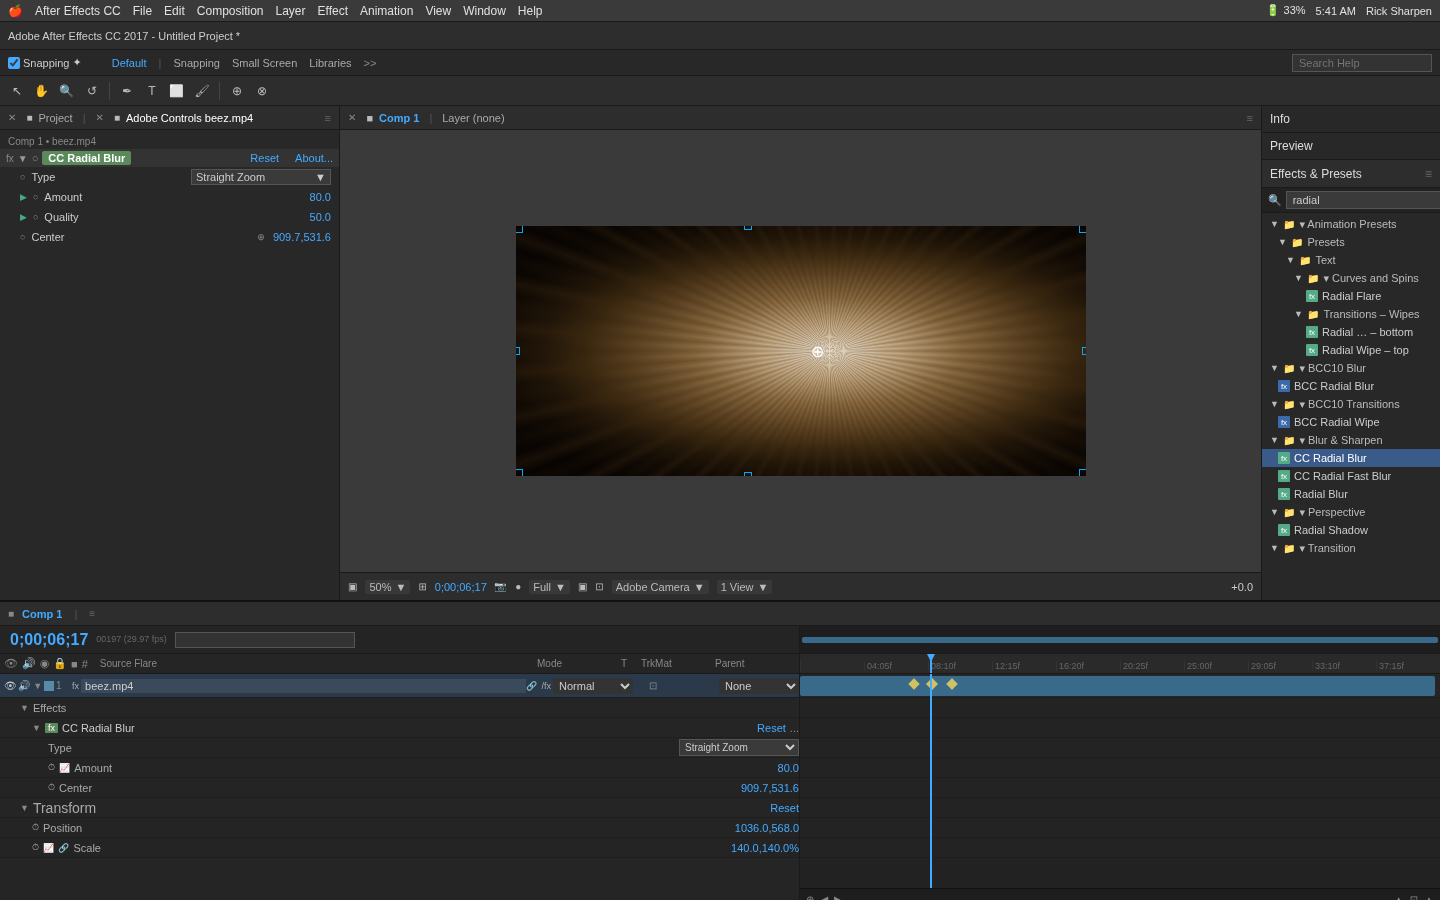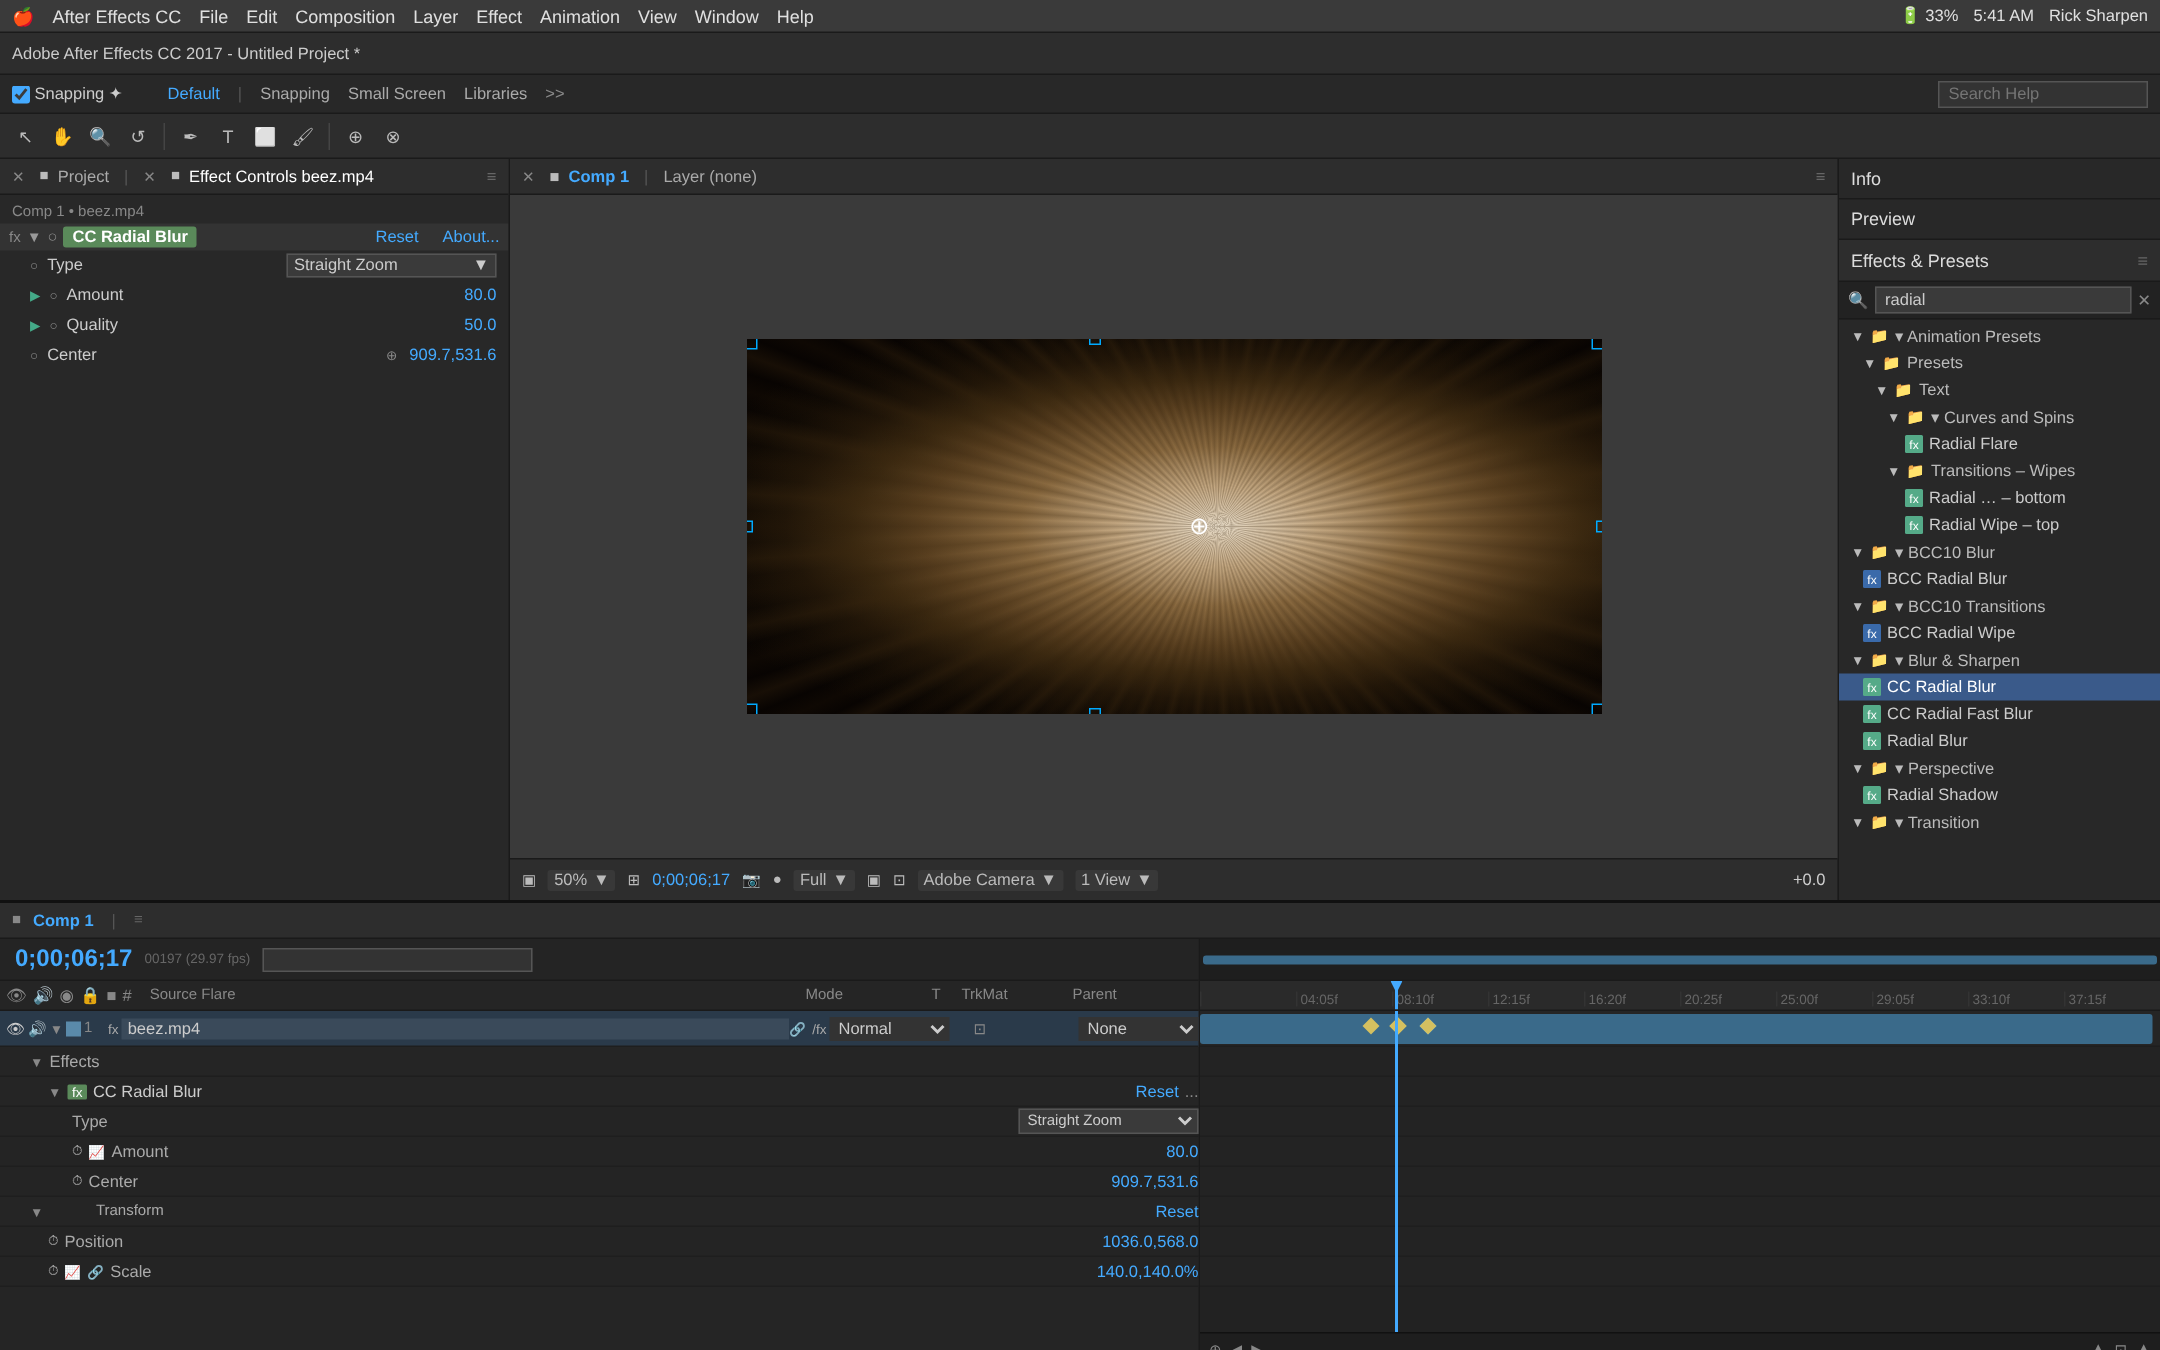--- a/index.html
+++ b/index.html
@@ -245,21 +245,21 @@
       font-size: 11px;
       color: #bbb;
     }
     .view-control {
       display: flex; align-items: center; gap: 4px; cursor: pointer;
       background: #383838; padding: 1px 4px; border-radius: 2px;
     }
 
     
     #right-panel {
-      width: 215px;
+      width: 179px;
       background: #282828;
       display: flex;
       flex-direction: column;
       border-left: 1px solid #1a1a1a;
     }
     .effects-presets-header {
       display: flex;
       align-items: center;
       padding: 4px 8px;
       background: #2d2d2d;
@@ -537,21 +537,21 @@
 <div id="main-layout" style="display:flex; height:494px;">
 
   <div id="left-panel">
     <div class="panel-header">
       <span class="panel-close">✕</span>
       <span class="panel-icon">■</span>
       <span class="panel-tab" style="color:#aaa">Project</span>
       <span style="color:#555;margin:0 4px">|</span>
       <span class="panel-close">✕</span>
       <span class="panel-icon">■</span>
-      <span class="panel-tab active" style="color:#fff">Effect Controls beez.mp4</span>
+      <span class="panel-tab active" style="color:#fff">Adobe Controls beez.mp4</span>
       <span style="margin-left:auto;color:#666">≡</span>
     </div>
 
     <div id="effect-controls">
       <div class="ec-breadcrumb">Comp 1 • beez.mp4</div>
 
       <div class="ec-effect-header">
         <span style="color:#888;font-size:10px">fx</span>
         <span style="color:#999;font-size:10px">▼</span>
         <span style="color:#888;cursor:pointer">○</span>
@@ -863,21 +863,21 @@
       </div>
 
       <div class="tl-sub-row" style="padding-left:48px;background:#242424;">
         <span style="font-size:9px;color:#aaa;margin-right:4px;">⏱</span>
         <span style="color:#aaa;flex:1;font-size:11px;">Center</span>
         <span style="color:#4af;font-size:11px;">909.7,531.6</span>
       </div>
 
       <div class="tl-sub-row" style="padding-left:20px;background:#252525;">
         <span style="font-size:9px;color:#888;margin-right:4px;">▼</span>
-        <span style="color:#aaa;flex:1;font-size:10px;margin-left:31px;">Transform</span>
+        <span style="color:#aaa;flex:1;font-size:14px;">Transform</span>
         <span class="tl-sub-reset">Reset</span>
       </div>
 
       <div class="tl-sub-row" style="padding-left:32px;background:#242424;">
         <span style="font-size:9px;color:#aaa;margin-right:4px;">⏱</span>
         <span style="color:#aaa;flex:1;font-size:11px;">Position</span>
         <span style="color:#4af;font-size:11px;">1036.0,568.0</span>
       </div>
 
       <div class="tl-sub-row" style="padding-left:32px;background:#242424;">

